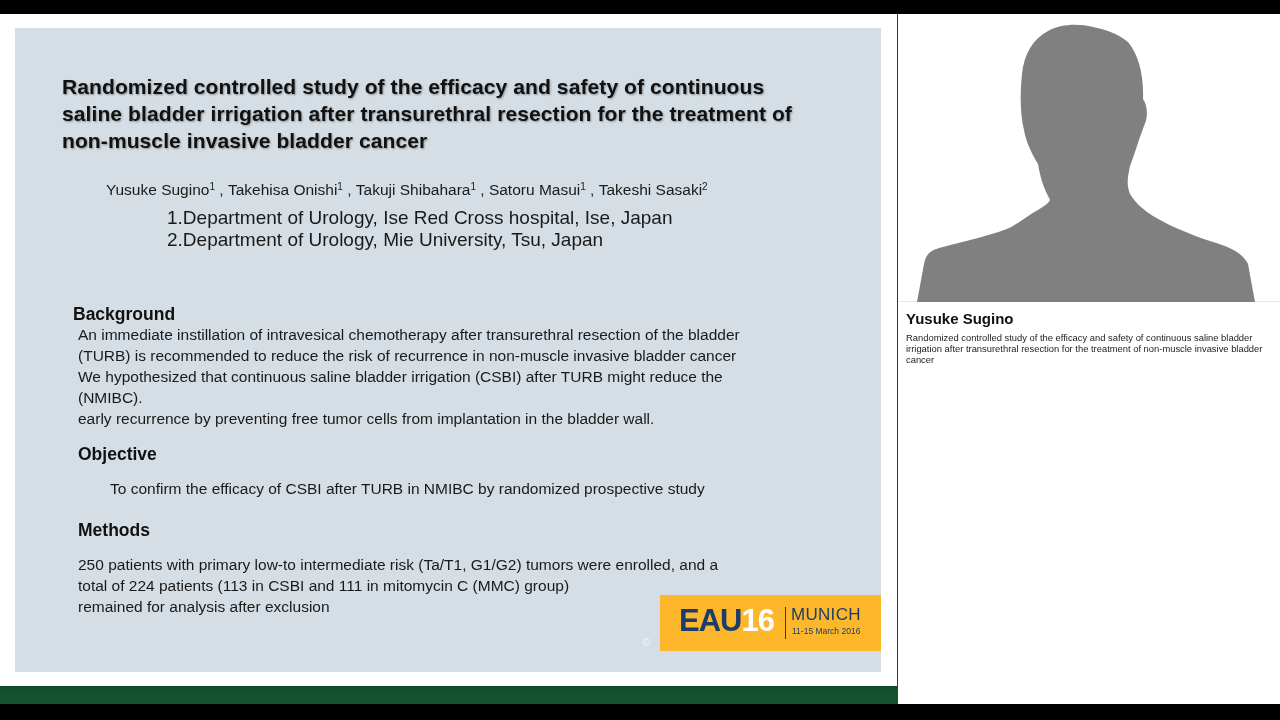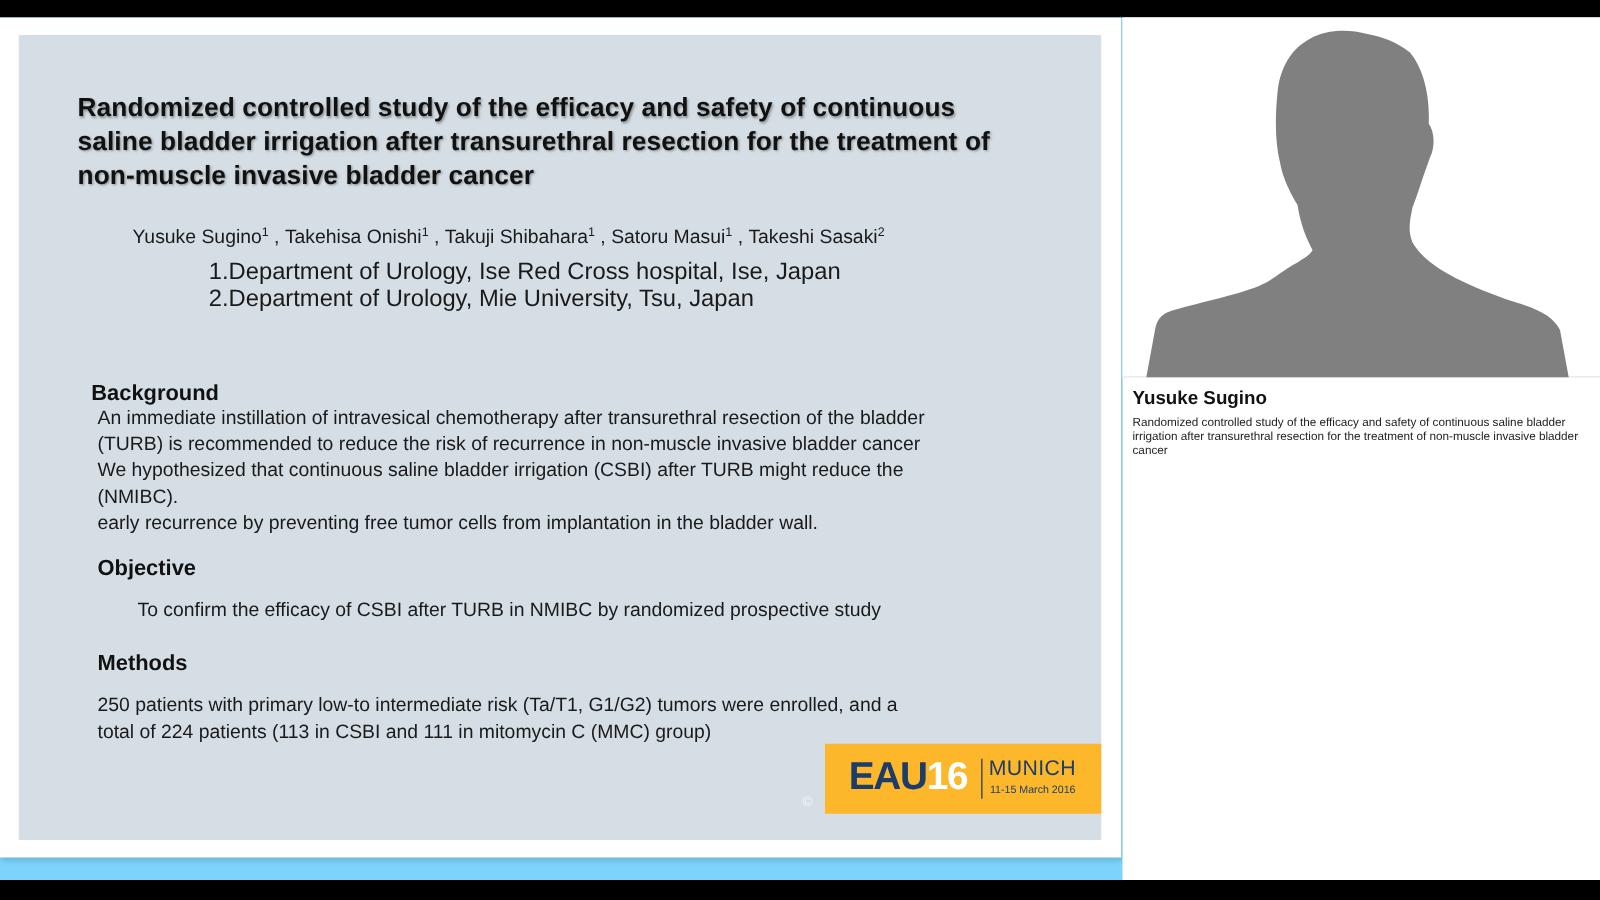--- a/index.html
+++ b/index.html
@@ -1,19 +1,19 @@
 <!DOCTYPE html>
 <html><head>
 <meta charset="utf-8">
 <style>
   * { box-sizing: border-box; margin: 0; padding: 0; }
   html, body { width: 1280px; height: 720px; overflow: hidden; background: #000; }
   body { position: relative; font-family: "Liberation Sans", sans-serif; }
 
-  .stage { position: absolute; left: 0; top: 14px; width: 1280px; height: 690px; background: #7dd3fc; padding-left: 35px; }
+  .stage { position: absolute; left: 0; top: 14px; width: 1280px; height: 690px; background: #14532d; padding-left: 35px; }
 
   .slide-card {
     position: absolute; left: 0; top: 0; width: 897px; height: 672px;
     background: #ffffff;
     box-shadow: 1px 2px 5px rgba(0,0,0,0.18);
   }
   .slide {
     position: absolute; left: 15px; top: 14px; width: 866px; height: 644px;
     background: #d5dee4;
     overflow: hidden;
@@ -104,20 +104,21 @@
 
       <div class="section-heading" id="obj-heading">Objective</div>
       <div class="section-body" id="obj-body">
         <div>To confirm the efficacy of CSBI after TURB in NMIBC by randomized prospective study</div>
       </div>
 
       <div class="section-heading" id="meth-heading">Methods</div>
       <div class="section-body" id="meth-body">
         <div>250 patients with primary low-to intermediate risk (Ta/T1, G1/G2) tumors were enrolled, and a</div>
         <div>total of 224 patients (113 in CSBI and 111 in mitomycin C (MMC) group)</div>
+        <div>remained for analysis after exclusion</div>
       </div>
 
       <div class="copyright">©</div>
 
       <div class="logo">
         <div class="logo-eau"><span>EAU</span><span class="logo-16">16</span></div>
         <div class="logo-sep"></div>
         <div class="logo-city">MUNICH</div>
         <div class="logo-date">11-15 March 2016</div>
       </div>

